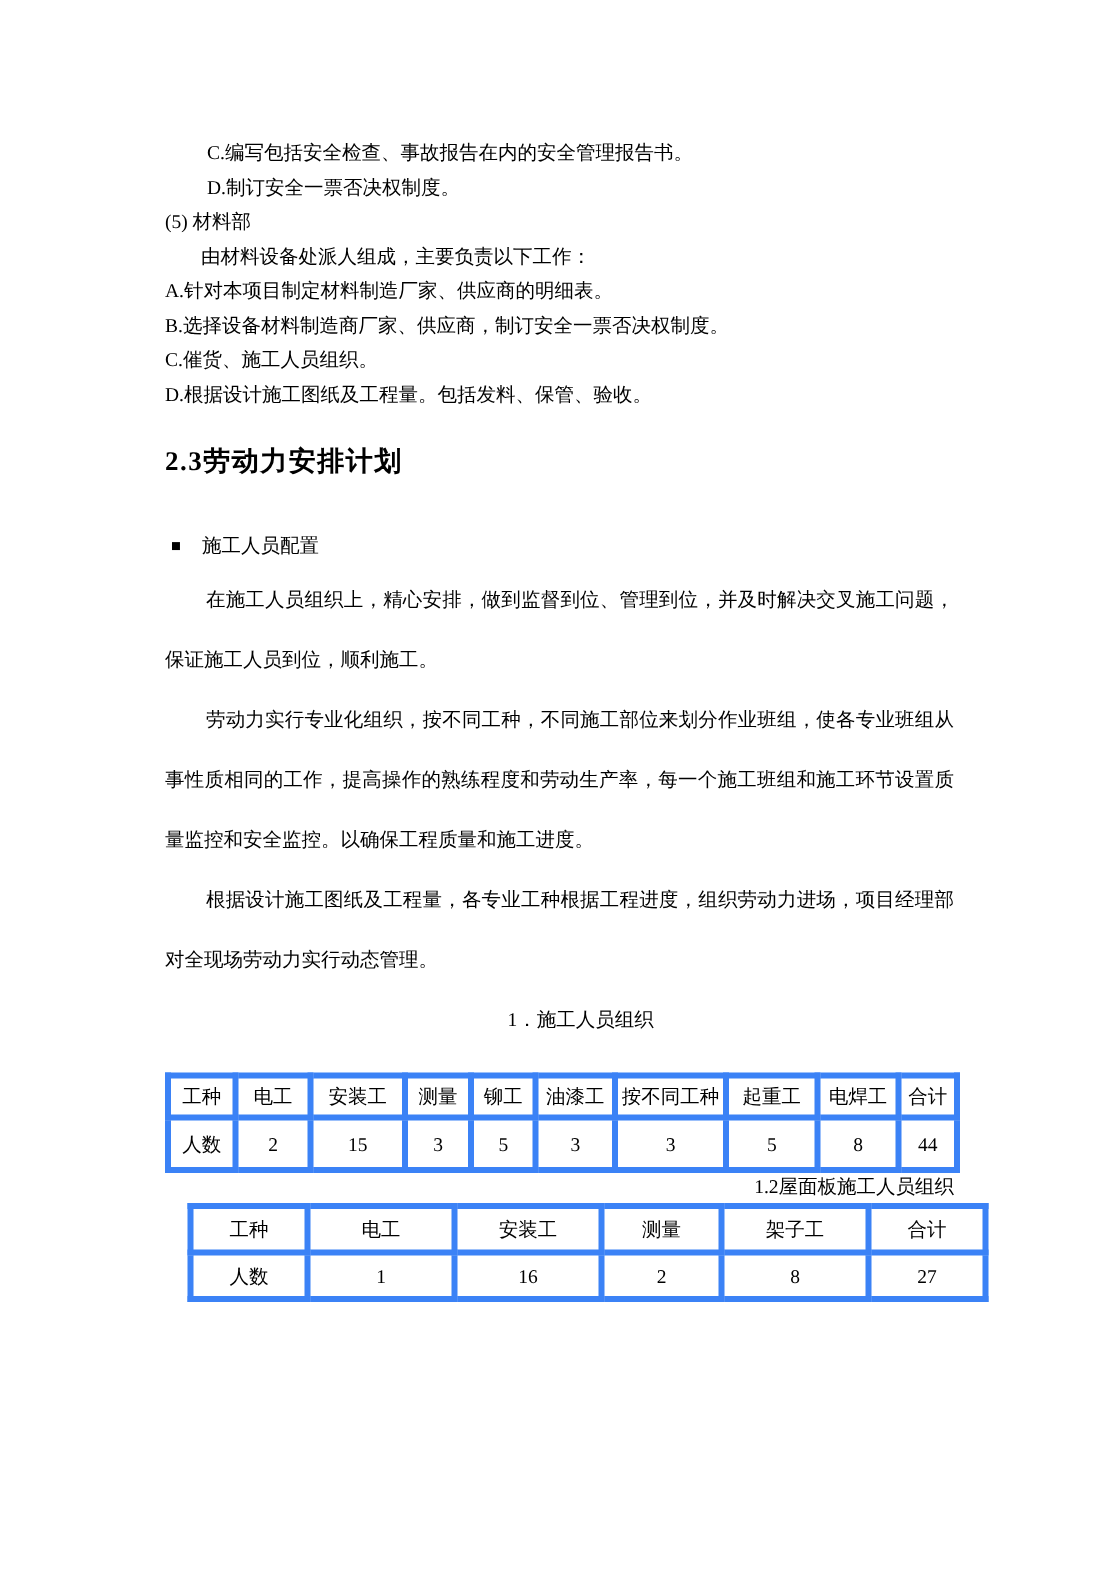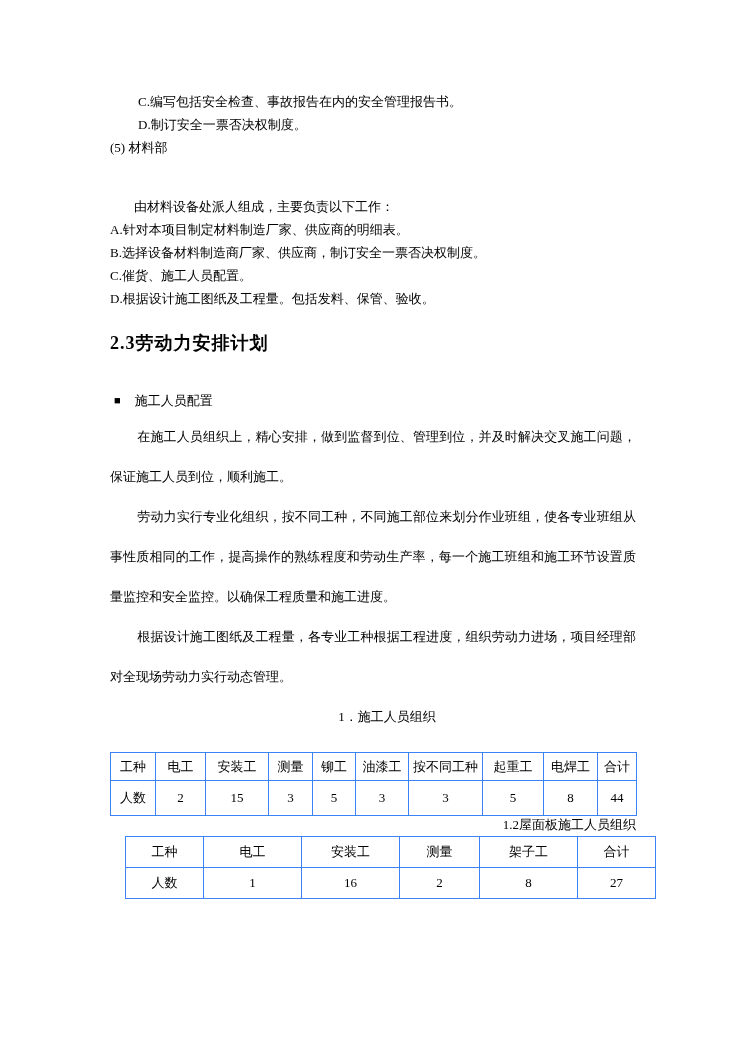--- a/index.html
+++ b/index.html
@@ -16,21 +16,21 @@
     position: relative;
     overflow: hidden;
   }
   
   .intro p {
     font-size: 13px;
     line-height: 23px;
     white-space: nowrap;
   }
   .indent-2 { padding-left: 28px; }
-  .indent-1h { padding-left: 24px; margin-top: 36px; }
+  .indent-1h { padding-left: 24px; }
 
   .section-heading {
     margin-top: 21px;
     font-size: 18px;
     font-weight: bold;
     letter-spacing: 1px;
   }
 
   .bullet-line {
     margin-top: 38px;
@@ -54,21 +54,21 @@
   .flow .para { text-indent: 2.1em; }
   .flow .subtitle { padding-left: 28px; text-align: center; }
 
   table {
     border-collapse: collapse;
     font-size: 13px;
     table-layout: fixed;
     line-height: normal;
   }
   td {
-    border: 1px solid #3b82f6;
+    border: 4px solid #3b82f6;
     text-align: center;
     vertical-align: middle;
     padding: 0 2px;
     overflow: hidden;
     white-space: nowrap;
   }
   .table-steel { width: 526px; margin-top: 15px; }
   .table-steel .hdr td { height: 28px; }
   .table-steel .dat td { height: 35px; }
 
@@ -86,21 +86,21 @@
 
 <div class="page">
 
   <div class="intro">
     <p class="indent-2">C.编写包括安全检查、事故报告在内的安全管理报告书。</p>
     <p class="indent-2">D.制订安全一票否决权制度。</p>
     <p>(5) 材料部</p>
     <p class="indent-1h">由材料设备处派人组成，主要负责以下工作：</p>
     <p>A.针对本项目制定材料制造厂家、供应商的明细表。</p>
     <p>B.选择设备材料制造商厂家、供应商，制订安全一票否决权制度。</p>
-    <p>C.催货、施工人员配置。</p>
+    <p>C.催货、施工人员组织。</p>
     <p>D.根据设计施工图纸及工程量。包括发料、保管、验收。</p>
   </div>
 
   <h1 class="section-heading">2.3劳动力安排计划</h1>
 
   <p class="bullet-line">
     <span class="bullet-square">■</span><span>施工人员配置</span>
   </p>
 
   <div class="flow">

